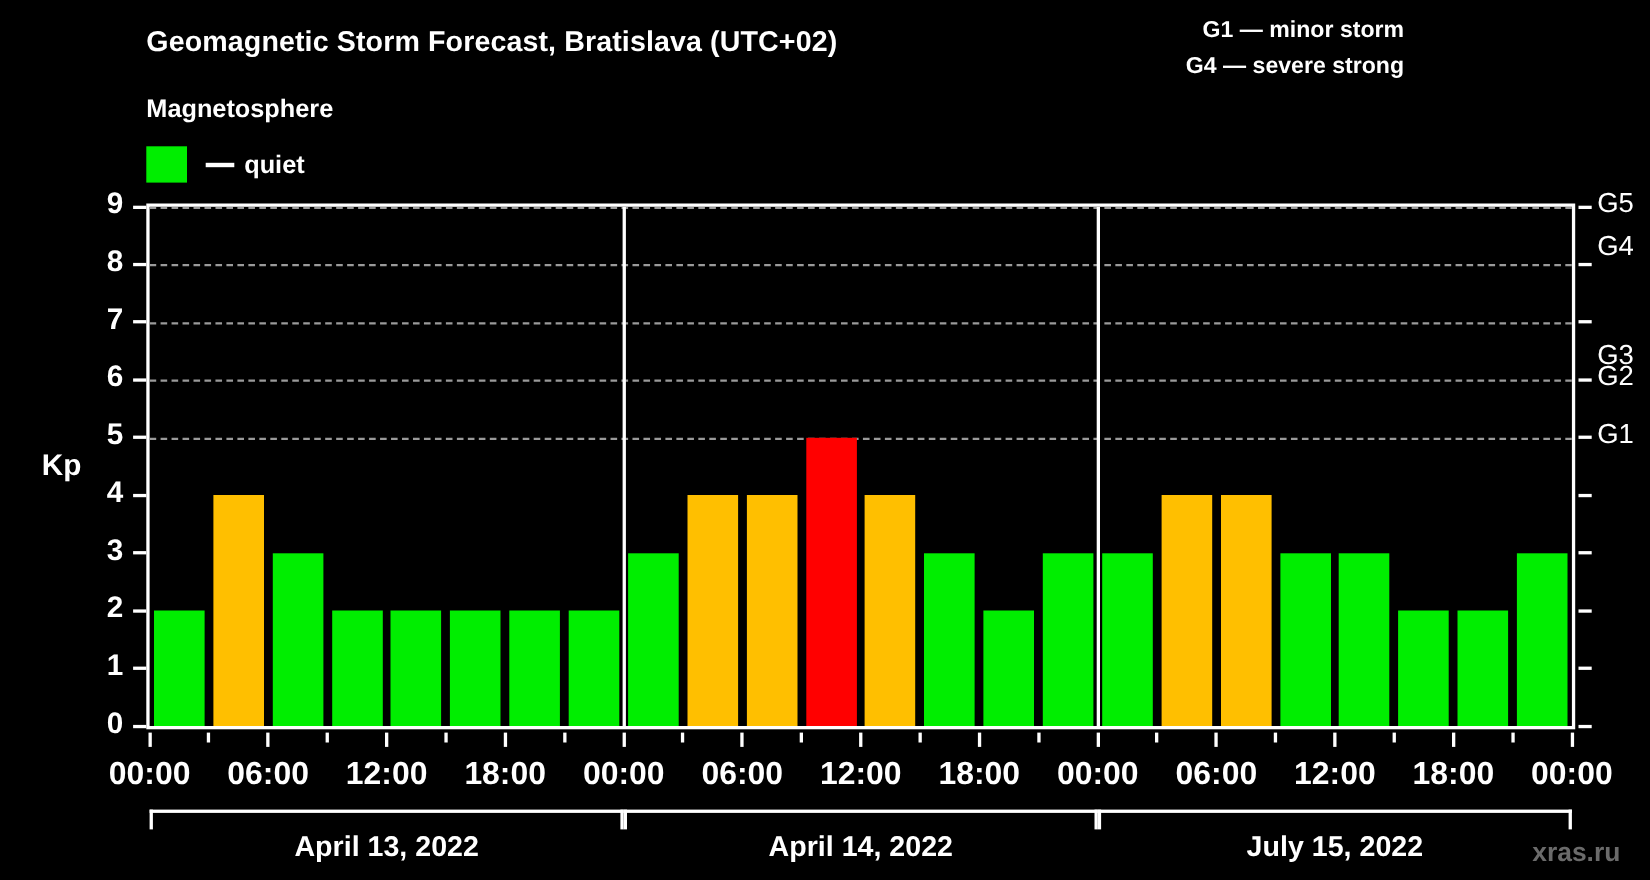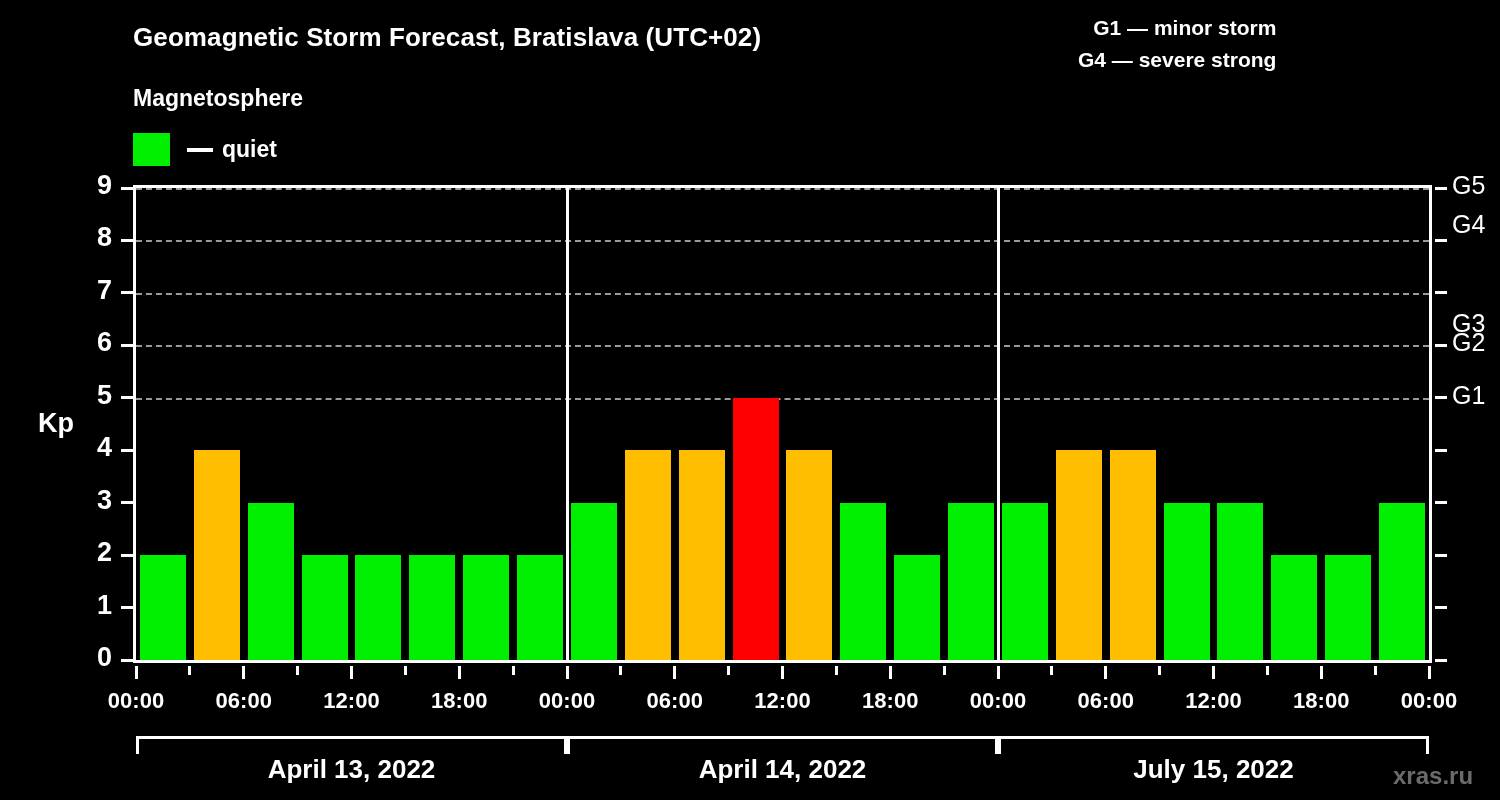--- a/index.html
+++ b/index.html
@@ -75,21 +75,21 @@
   .g-tick{position:absolute;width:12px;height:3px;background:#fff;left:1435px;}
   .g-tick-minor{position:absolute;width:12px;height:3px;background:#fff;left:1435px;}
   .g-label{
     position:absolute;left:1452px;font-size:25px;font-weight:normal;white-space:nowrap;
   }
 
   
   .x-tick{position:absolute;width:3px;height:13px;background:#fff;top:666px;}
   .x-tick-minor{position:absolute;width:3px;height:9px;background:#fff;top:666px;}
   .x-label{
-    position:absolute;top:688px;font-size:22px;font-weight:bold;
+    position:absolute;top:688px;font-size:29px;font-weight:bold;
     transform:translateX(-50%);white-space:nowrap;
   }
 
   
   .day-bracket{position:absolute;height:18px;top:736px;}
   .day-bracket .bar-line{position:absolute;left:0;right:0;top:0;height:3px;background:#fff;}
   .day-bracket .cap-left{position:absolute;left:0;top:0;width:3px;height:18px;background:#fff;}
   .day-bracket .cap-right{position:absolute;right:0;top:0;width:3px;height:18px;background:#fff;}
   .day-name{
     position:absolute;top:754px;font-size:26px;font-weight:bold;

